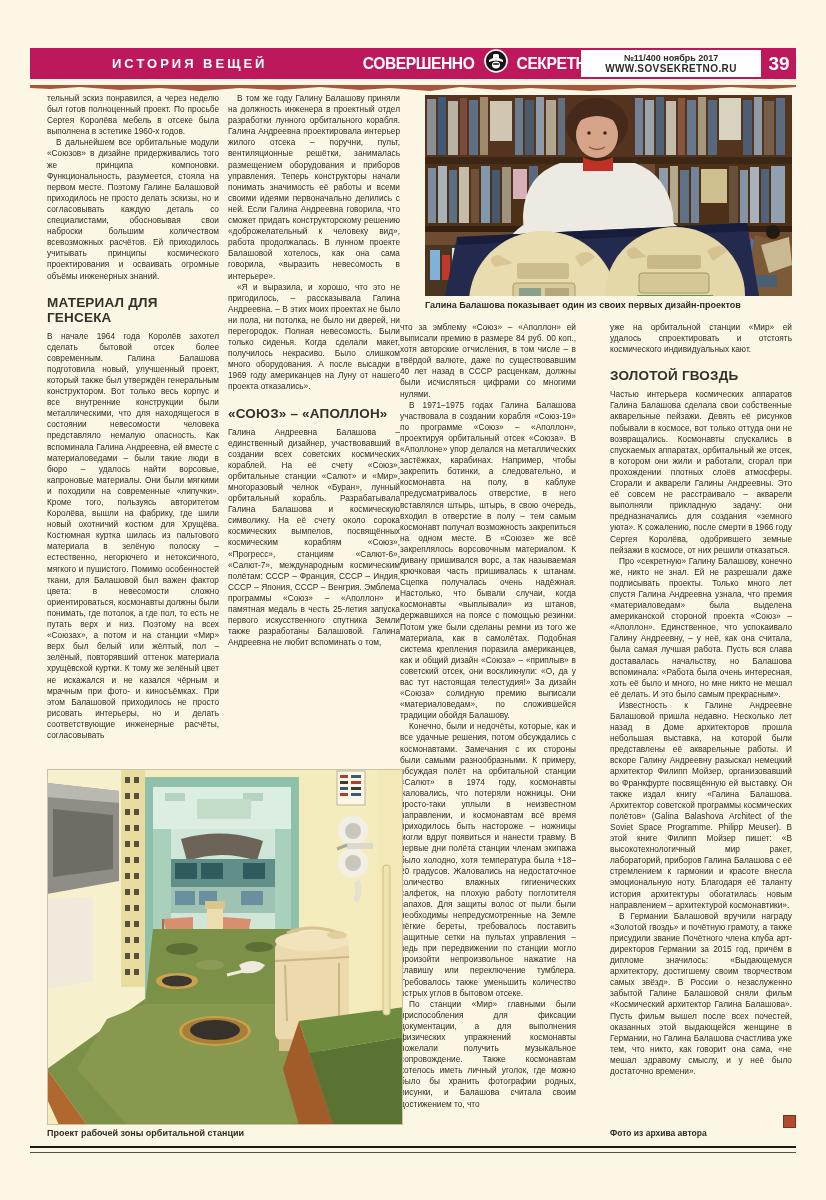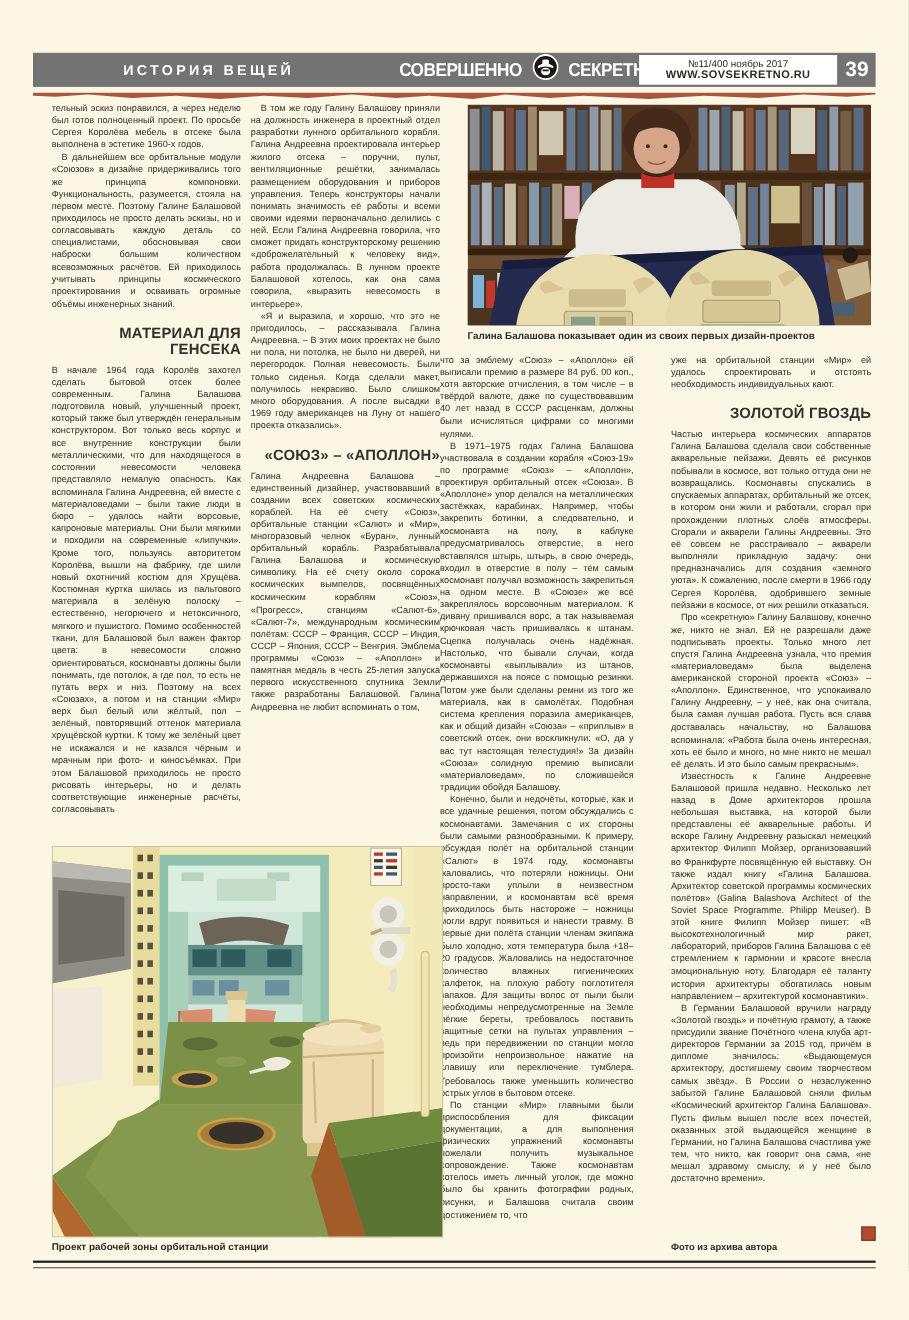--- a/index.html
+++ b/index.html
@@ -5,56 +5,56 @@
   html,body { margin:0; padding:0; background:#ddd8c6; }
   .page {
     position:relative; width:826px; height:1200px; margin:0 auto;
     background:#fbf7e4; overflow:hidden;
     font-family:"Liberation Sans", sans-serif;
     color:#33302a;
   }
   
   .header-bar {
     position:absolute; left:30px; top:48px; width:766px; height:31px;
-    background:#737373;
+    background:#be185d;
   }
   .torn-edge { position:absolute; left:30px; top:79px; width:766px; height:8px; }
   .section-title {
     position:absolute; left:82px; top:0; height:31px; line-height:31px;
     color:#fff; font-weight:bold; font-size:13px; letter-spacing:3px;
     white-space:nowrap;
   }
   .logo {
     position:absolute; left:328px; top:0; height:31px;
     display:flex; align-items:center; gap:5px;
     color:#fff; font-weight:bold; font-size:17px; letter-spacing:-0.5px;
     white-space:nowrap;
   }
   .logo .logo-word { transform:scaleX(0.92); transform-origin:center; }
   .issue-box {
     position:absolute; right:35px; top:2px; width:180px; height:27px;
     background:#fff; color:#2d2a24; text-align:center;
   }
-  .issue-line1 { font-size:9px; font-weight:normal; margin-top:3px; }
+  .issue-line1 { font-size:9px; font-weight:bold; margin-top:3px; }
   .issue-line2 { font-size:10px; font-weight:bold; letter-spacing:0.4px; }
   .page-num {
     position:absolute; right:0; top:0; width:34px; height:31px;
     color:#fff; font-size:19px; font-weight:bold; line-height:31px; text-align:center;padding-left:36px;
   }
   
   .col {
     position:absolute; overflow:hidden;
     font-size:8.3px; line-height:11.1px; text-align:justify;
     color:#2f2c26;
   }
   .col p { margin:0; text-indent:9px; }
   .col p.cont { text-indent:0; }
   .col h2 {
     margin:13px 0 6px 0; font-size:13.5px; font-weight:600;
-    letter-spacing:0.2px; color:#33312a; text-align:right; line-height:15px;
+    letter-spacing:0.2px; color:#33312a; text-align:left; line-height:15px;
   }
   #col1 { left:47px;  top:93px;  width:172px; height:672px; }
   #col2 { left:228px; top:93px;  width:172px; height:672px; }
   #col3 { left:400px; top:322px; width:176px; height:822px; }
   #col4 { left:610px; top:322px; width:182px; height:822px; }
   
   .photo-wrap { position:absolute; left:425px; top:95px; width:367px; height:201px; overflow:hidden; }
   .photo-caption {
     position:absolute; left:425px; top:300px; width:367px;
     font-size:9px; font-weight:bold; color:#2e2c26;
@@ -253,21 +253,21 @@
   </div>
 
   <div class="col" id="col3">
     <p class="cont">что за эмблему «Союз» – «Аполлон» ей выписали премию в размере 84 руб. 00 коп., хотя авторские отчисления, в том числе – в твёрдой валюте, даже по существовавшим 40 лет назад в СССР расценкам, должны были исчисляться цифрами со многими нулями.</p>
     <p>В 1971–1975 годах Галина Балашова участвовала в создании корабля «Союз-19» по программе «Союз» – «Аполлон», проектируя орбитальный отсек «Союза». В «Аполлоне» упор делался на металлических застёжках, карабинах. Например, чтобы закрепить ботинки, а следовательно, и космонавта на полу, в каблуке предусматривалось отверстие, в него вставлялся штырь, штырь, в свою очередь, входил в отверстие в полу – тем самым космонавт получал возможность закрепиться на одном месте. В «Союзе» же всё закреплялось ворсовочным материалом. К дивану пришивался ворс, а так называемая крючковая часть пришивалась к штанам. Сцепка получалась очень надёжная. Настолько, что бывали случаи, когда космонавты «выплывали» из штанов, державшихся на поясе с помощью резинки. Потом уже были сделаны ремни из того же материала, как в самолётах. Подобная система крепления поразила американцев, как и общий дизайн «Союза» – «приплыв» в советский отсек, они воскликнули: «О, да у вас тут настоящая телестудия!» За дизайн «Союза» солидную премию выписали «материаловедам», по сложившейся традиции обойдя Балашову.</p>
     <p>Конечно, были и недочёты, которые, как и все удачные решения, потом обсуждались с космонавтами. Замечания с их стороны были самыми разнообразными. К примеру, обсуждая полёт на орбитальной станции «Салют» в 1974 году, космонавты жаловались, что потеряли ножницы. Они просто-таки уплыли в неизвестном направлении, и космонавтам всё время приходилось быть настороже – ножницы могли вдруг появиться и нанести травму. В первые дни полёта станции членам экипажа было холодно, хотя температура была +18–20 градусов. Жаловались на недостаточное количество влажных гигиенических салфеток, на плохую работу поглотителя запахов. Для защиты волос от пыли были необходимы непредусмотренные на Земле лёгкие береты, требовалось поставить защитные сетки на пультах управления – ведь при передвижении по станции могло произойти непроизвольное нажатие на клавишу или переключение тумблера. Требовалось также уменьшить количество острых углов в бытовом отсеке.</p>
     <p>По станции «Мир» главными были приспособления для фиксации документации, а для выполнения физических упражнений космонавты пожелали получить музыкальное сопровождение. Также космонавтам хотелось иметь личный уголок, где можно было бы хранить фотографии родных, рисунки, и Балашова считала своим достижением то, что</p>
   </div>
 
   <div class="col" id="col4">
-    <p class="cont">уже на орбитальной станции «Мир» ей удалось спроектировать и отстоять необходимость индивидуальных кают.</p>
+    <p class="cont">уже на орбитальной станции «Мир» ей удалось спроектировать и отстоять космического индивидуальных кают.</p>
     <h2>ЗОЛОТОЙ ГВОЗДЬ</h2>
     <p class="cont">Частью интерьера космических аппаратов Галина Балашова сделала свои собственные акварельные пейзажи. Девять её рисунков побывали в космосе, вот только оттуда они не возвращались. Космонавты спускались в спускаемых аппаратах, орбитальный же отсек, в котором они жили и работали, сгорал при прохождении плотных слоёв атмосферы. Сгорали и акварели Галины Андреевны. Это её совсем не расстраивало – акварели выполняли прикладную задачу: они предназначались для создания «земного уюта». К сожалению, после смерти в 1966 году Сергея Королёва, одобрившего земные пейзажи в космосе, от них решили отказаться.</p>
     <p>Про «секретную» Галину Балашову, конечно же, никто не знал. Ей не разрешали даже подписывать проекты. Только много лет спустя Галина Андреевна узнала, что премия «материаловедам» была выделена американской стороной проекта «Союз» – «Аполлон». Единственное, что успокаивало Галину Андреевну, – у неё, как она считала, была самая лучшая работа. Пусть вся слава доставалась начальству, но Балашова вспоминала: «Работа была очень интересная, хоть её было и много, но мне никто не мешал её делать. И это было самым прекрасным».</p>
     <p>Известность к Галине Андреевне Балашовой пришла недавно. Несколько лет назад в Доме архитекторов прошла небольшая выставка, на которой были представлены её акварельные работы. И вскоре Галину Андреевну разыскал немецкий архитектор Филипп Мойзер, организовавший во Франкфурте посвящённую ей выставку. Он также издал книгу «Галина Балашова. Архитектор советской программы космических полётов» (Galina Balashova Architect of the Soviet Space Programme. Philipp Meuser). В этой книге Филипп Мойзер пишет: «В высокотехнологичный мир ракет, лабораторий, приборов Галина Балашова с её стремлением к гармонии и красоте внесла эмоциональную ноту. Благодаря её таланту история архитектуры обогатилась новым направлением – архитектурой космонавтики».</p>
     <p>В Германии Балашовой вручили награду «Золотой гвоздь» и почётную грамоту, а также присудили звание Почётного члена клуба арт-директоров Германии за 2015 год, причём в дипломе значилось: «Выдающемуся архитектору, достигшему своим творчеством самых звёзд». В России о незаслуженно забытой Галине Балашовой сняли фильм «Космический архитектор Галина Балашова». Пусть фильм вышел после всех почестей, оказанных этой выдающейся женщине в Германии, но Галина Балашова счастлива уже тем, что никто, как говорит она сама, «не мешал здравому смыслу, и у неё было достаточно времени».</p>
   </div>
 
   <div class="illo-wrap">
     <svg width="356" height="356" viewBox="0 0 356 356">
       <rect x="0" y="0" width="356" height="356" fill="#f5ecbe"></rect>

